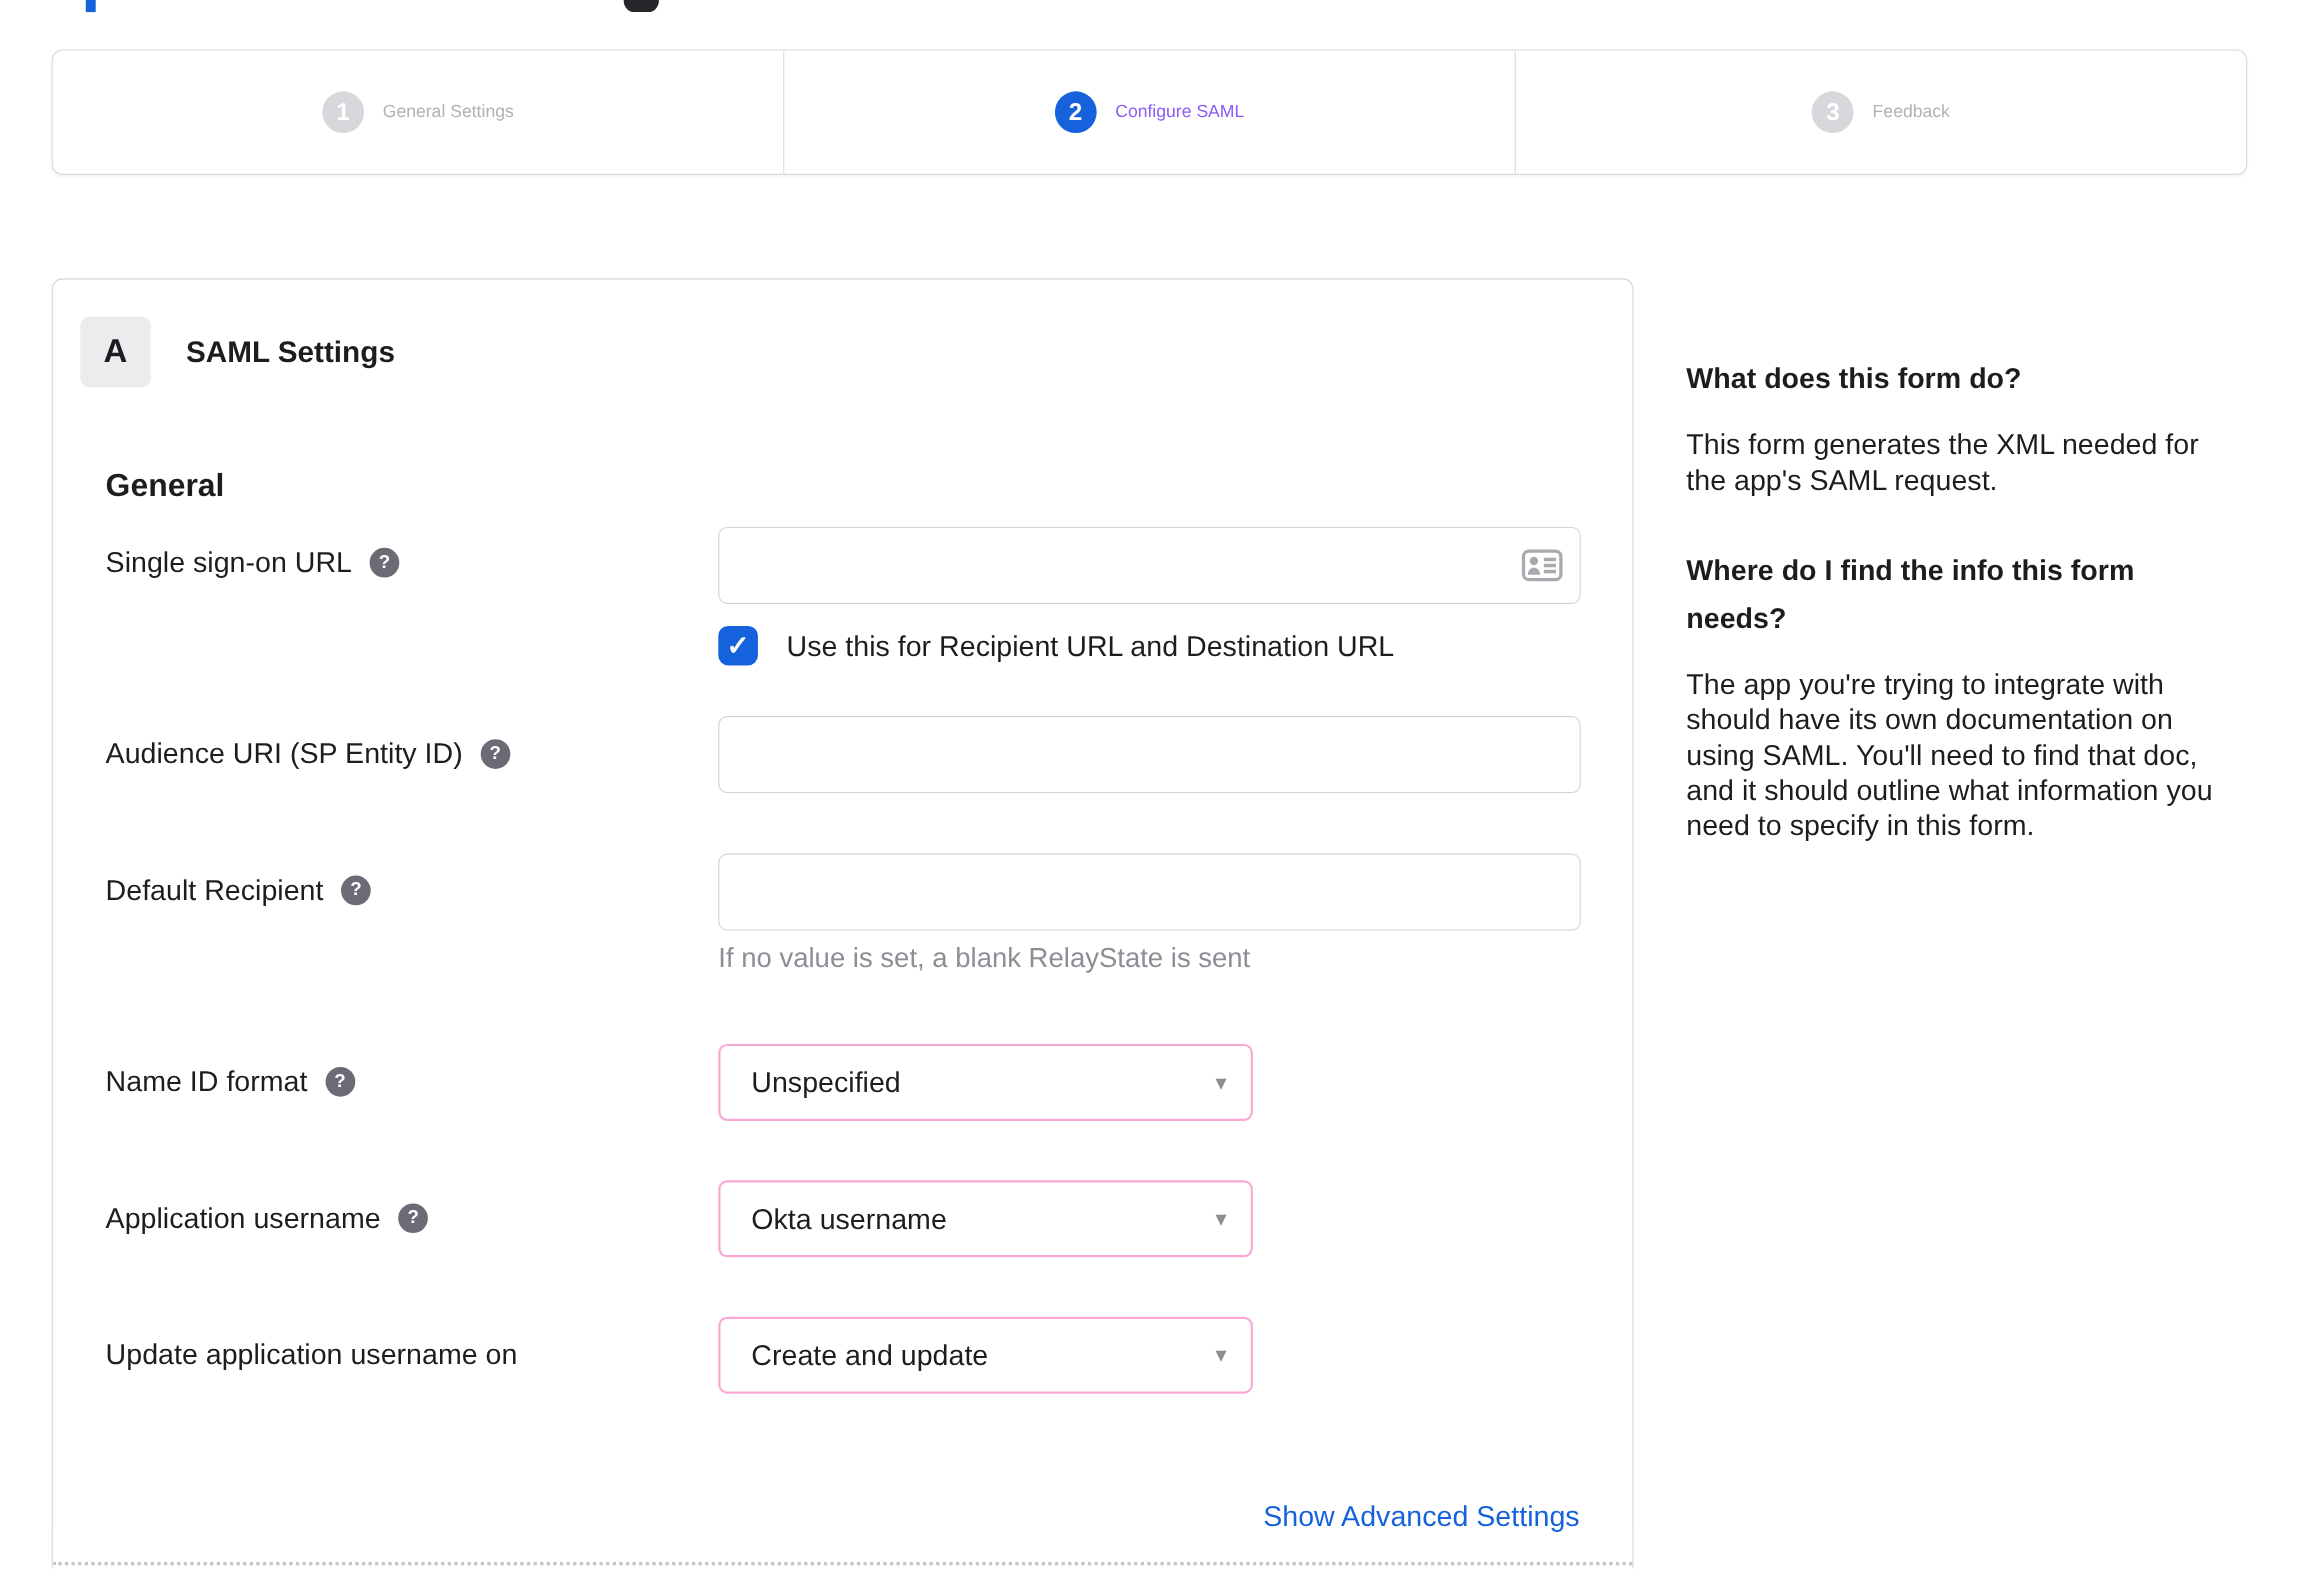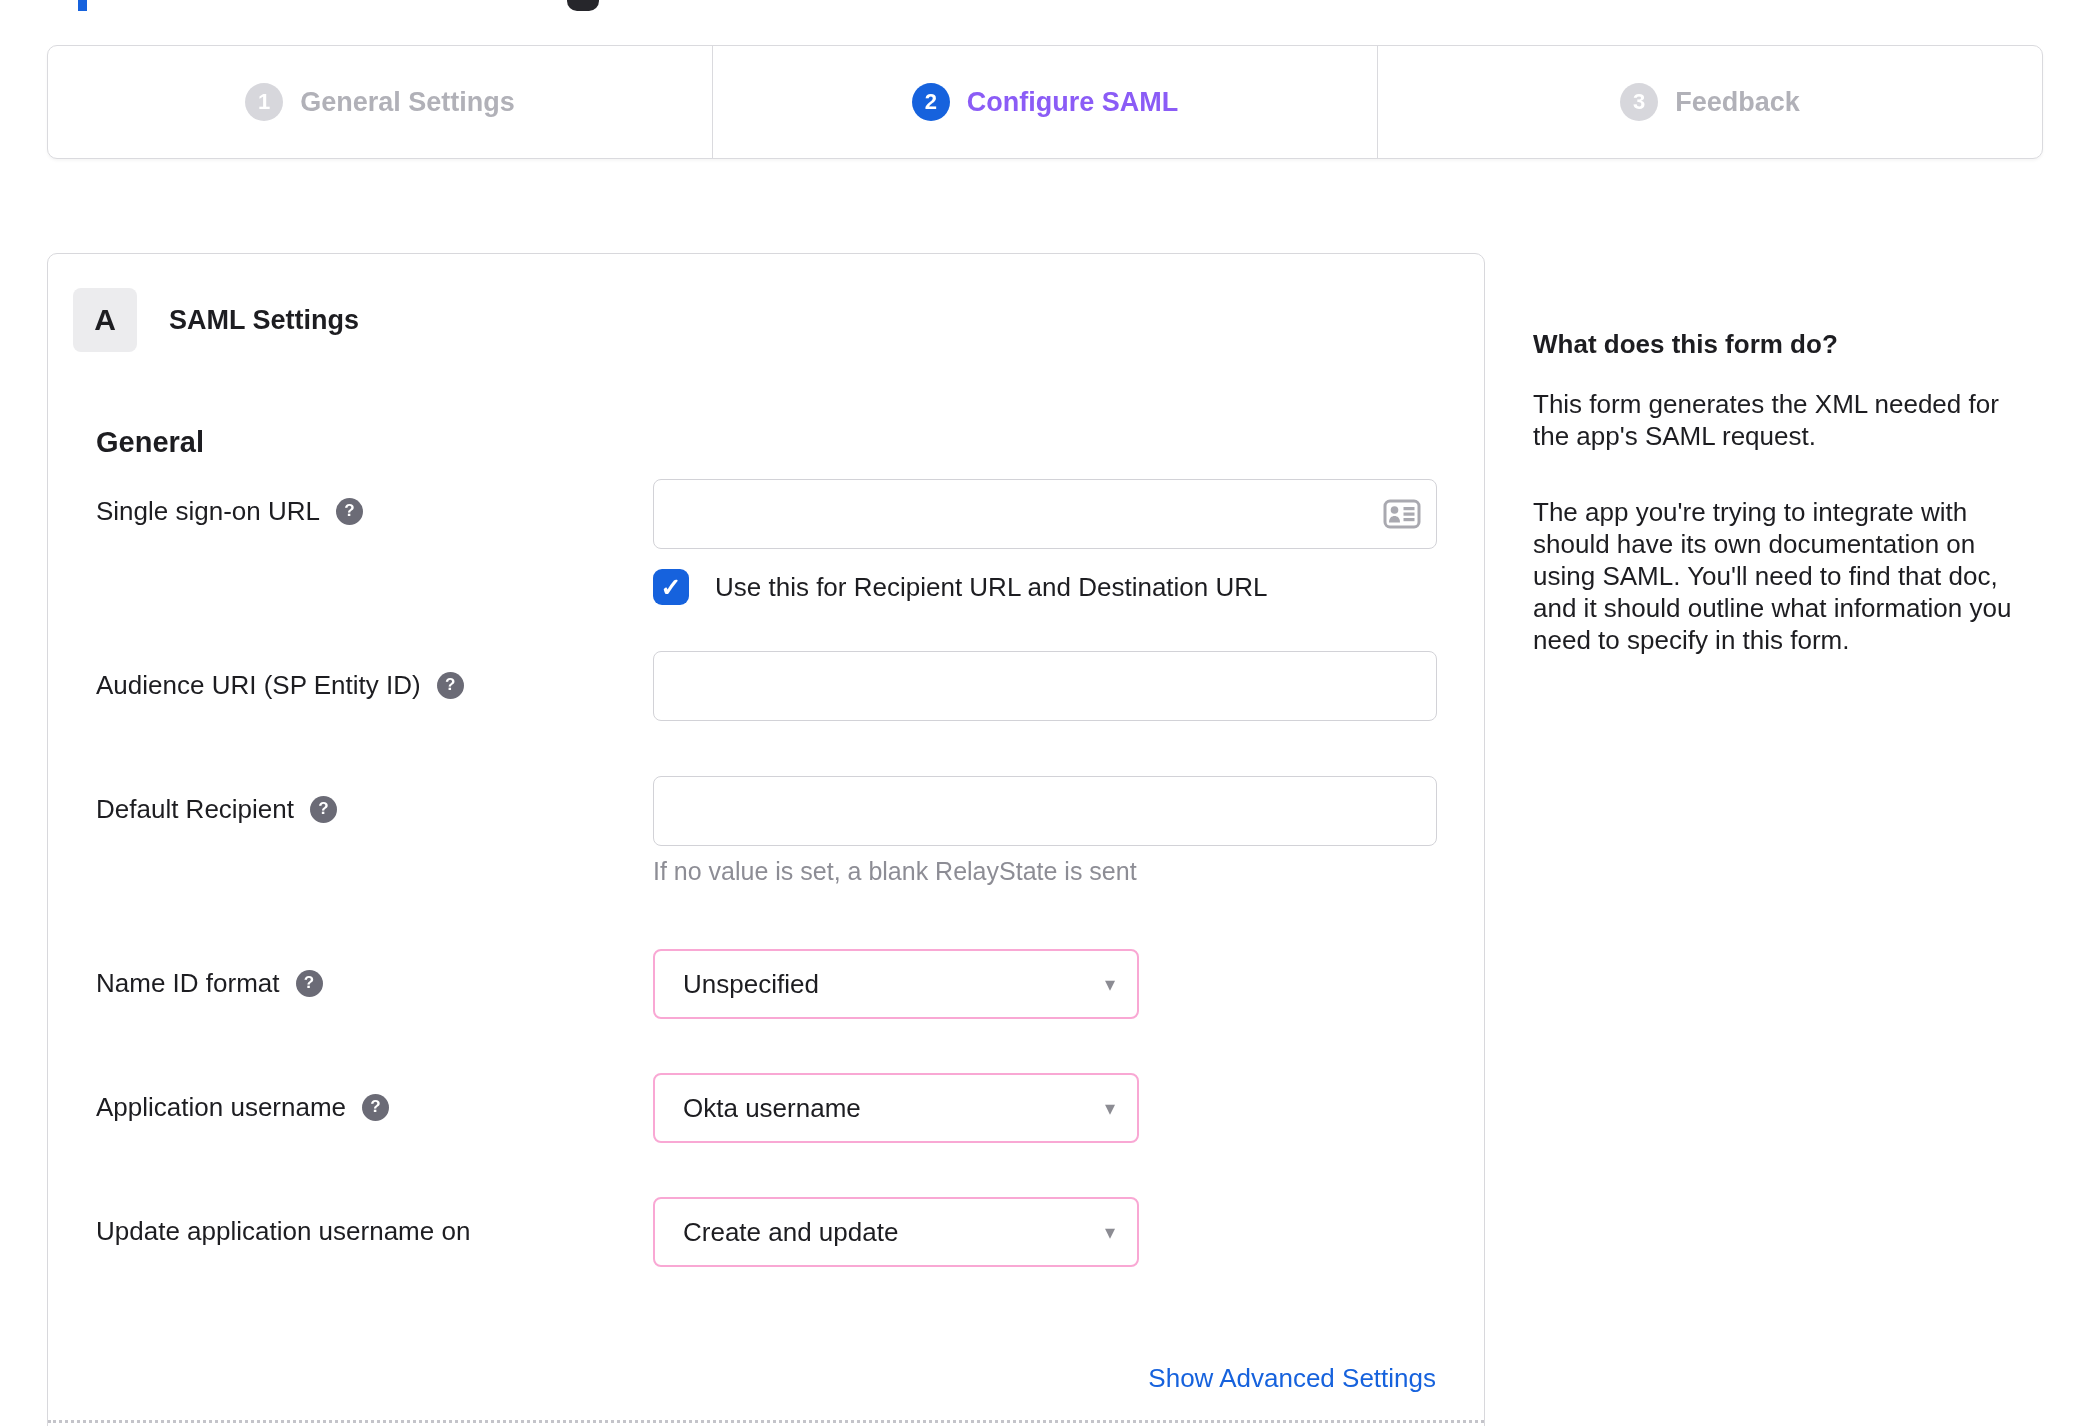--- a/index.html
+++ b/index.html
@@ -21,21 +21,21 @@
     display:flex; box-shadow:0 2px 3px rgba(0,0,0,0.04);
   }
   .step { flex:1; display:flex; align-items:center; justify-content:center; gap:17px; cursor:pointer; }
   .step + .step { border-left:1px solid #dadade; }
   .step-circle {
     width:38px; height:38px; border-radius:50%; background:#d7d7dc;
     display:flex; align-items:center; justify-content:center;
     color:#fff; font-weight:700; font-size:22px; flex:0 0 auto;
   }
   .step.active .step-circle { background:#1662dd; }
-  .step-label { font-size:27px; font-weight:700; color:#b1b1b8; }
+  .step-label { font-size:16px; font-weight:400; color:#b1b1b8; }
   .step.active .step-label { color:#8b5cf6; }
 
   
   .card {
     position:absolute; left:47px; top:253px; width:1438px; height:1220px;
     background:#fff; border:1px solid #d8d8dc; border-radius:10px;
   }
   .card-dashes { position:absolute; left:0; right:0; top:1166px; border-top:3px dotted #c4c4ca; }
 
   .section-head { position:absolute; left:25px; top:34px; display:flex; align-items:center; gap:32px; }
@@ -190,14 +190,15 @@
   </div>
 
   <div class="advanced-link">Show Advanced Settings</div>
 
   <div class="card-dashes"></div>
 </div>
 
 <div class="sidebar">
   <p class="sb-q">What does this form do?</p>
   <p class="sb-a">This form generates the XML needed for the app's SAML request.</p>
+  <p class="sb-q">Where do I find the info this form needs?</p>
   <p class="sb-a">The app you're trying to integrate with should have its own documentation on using SAML. You'll need to find that doc, and it should outline what information you need to specify in this form.</p>
 </div>
 
 </body></html>

